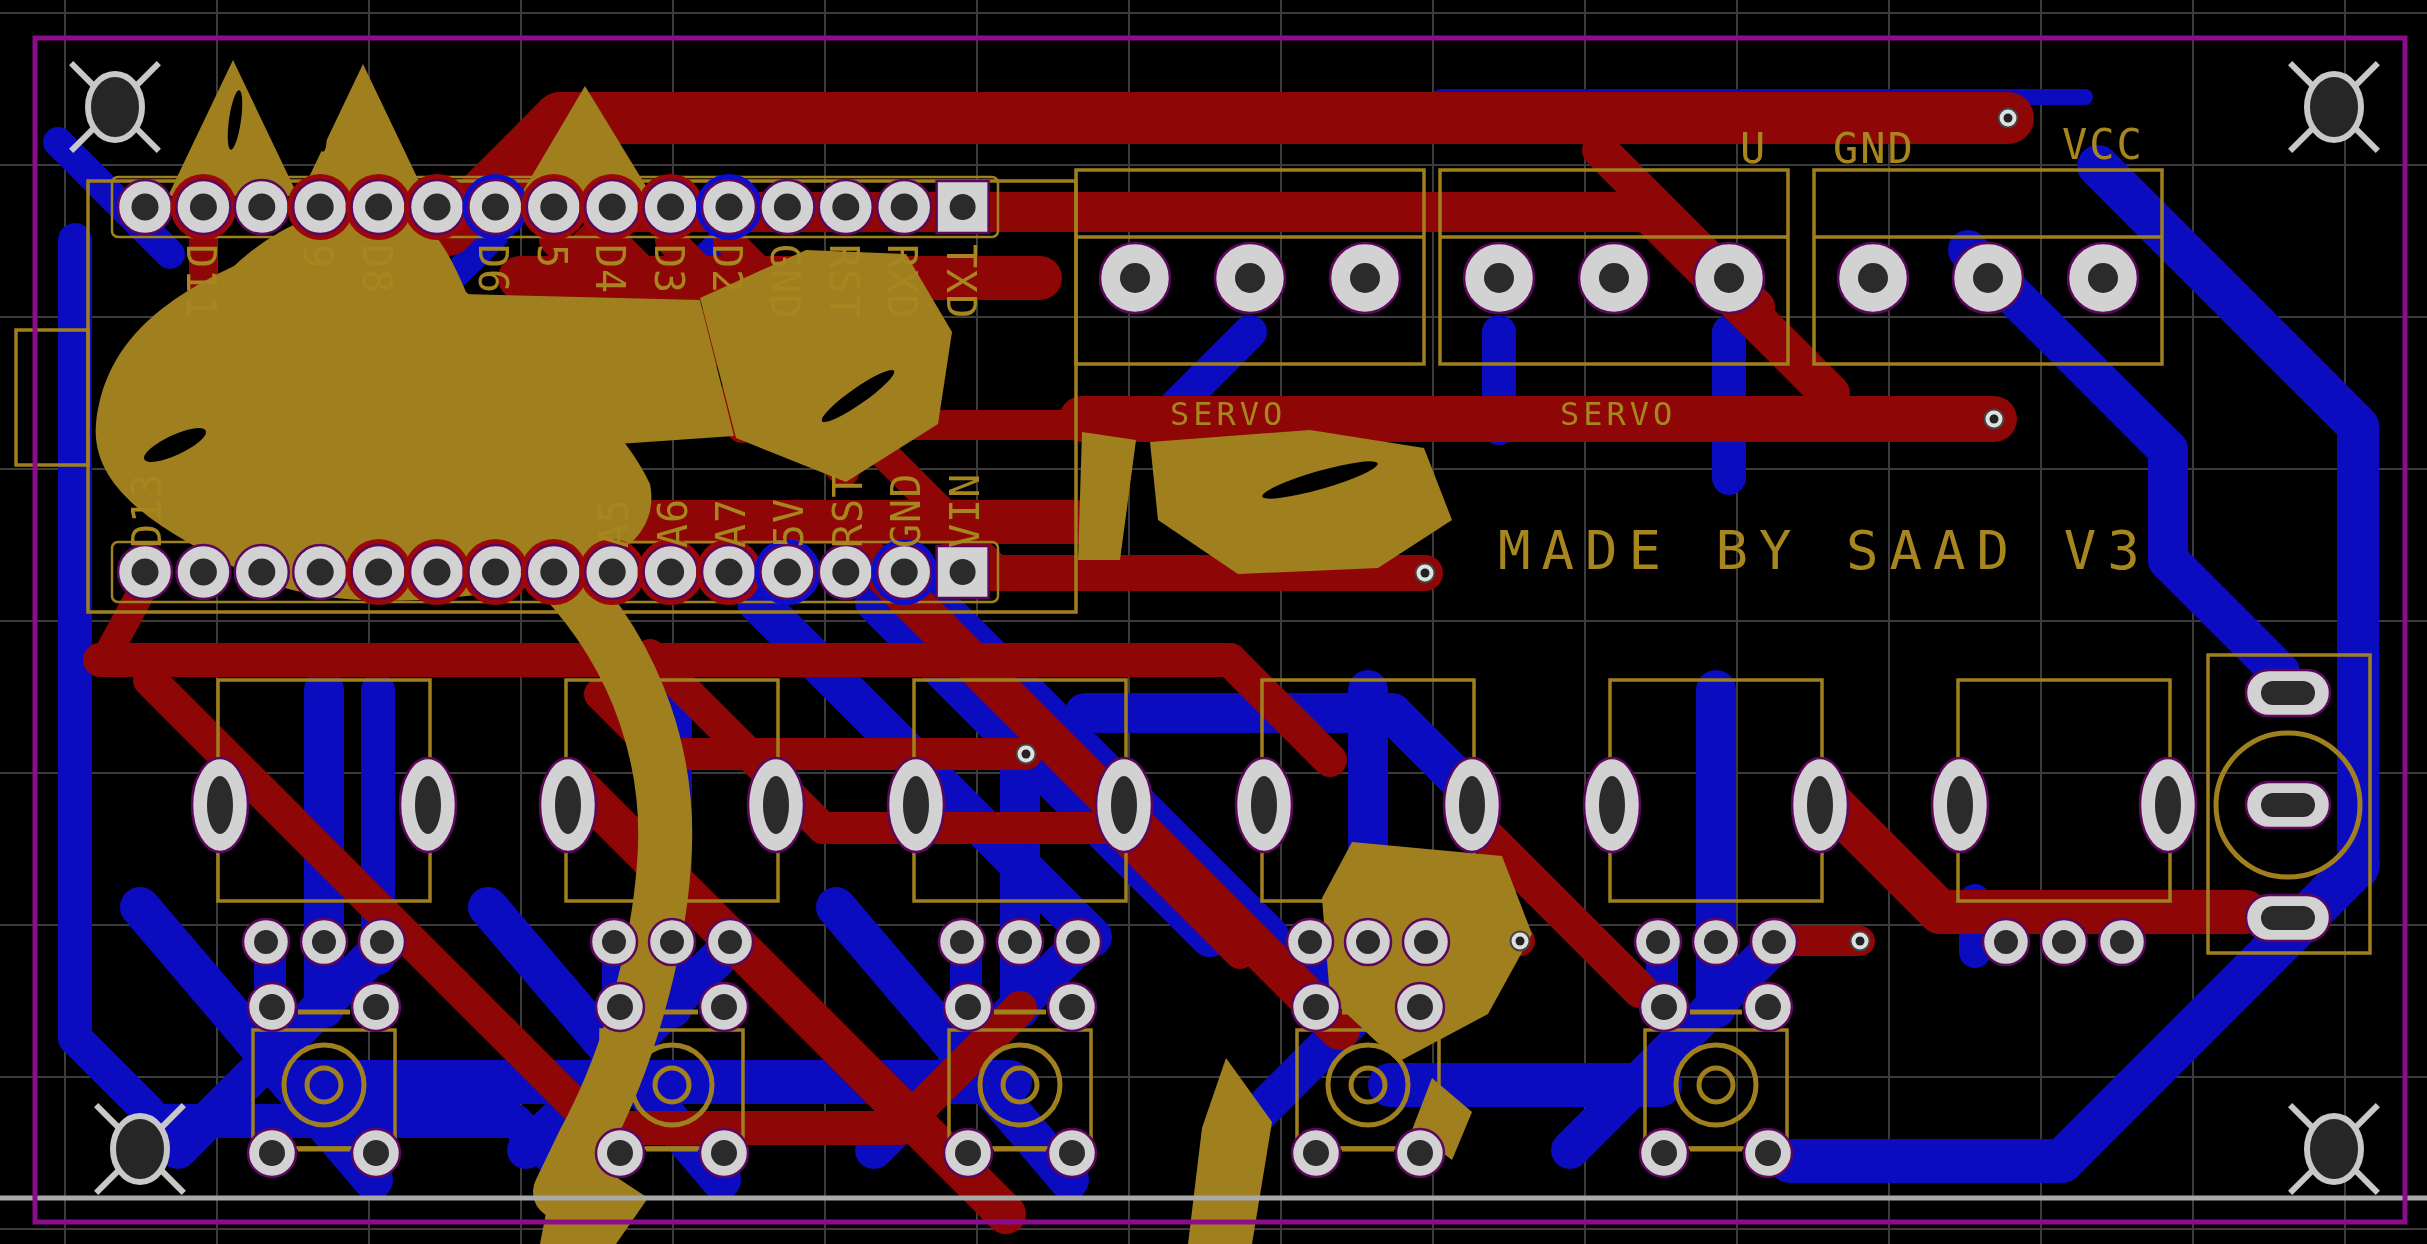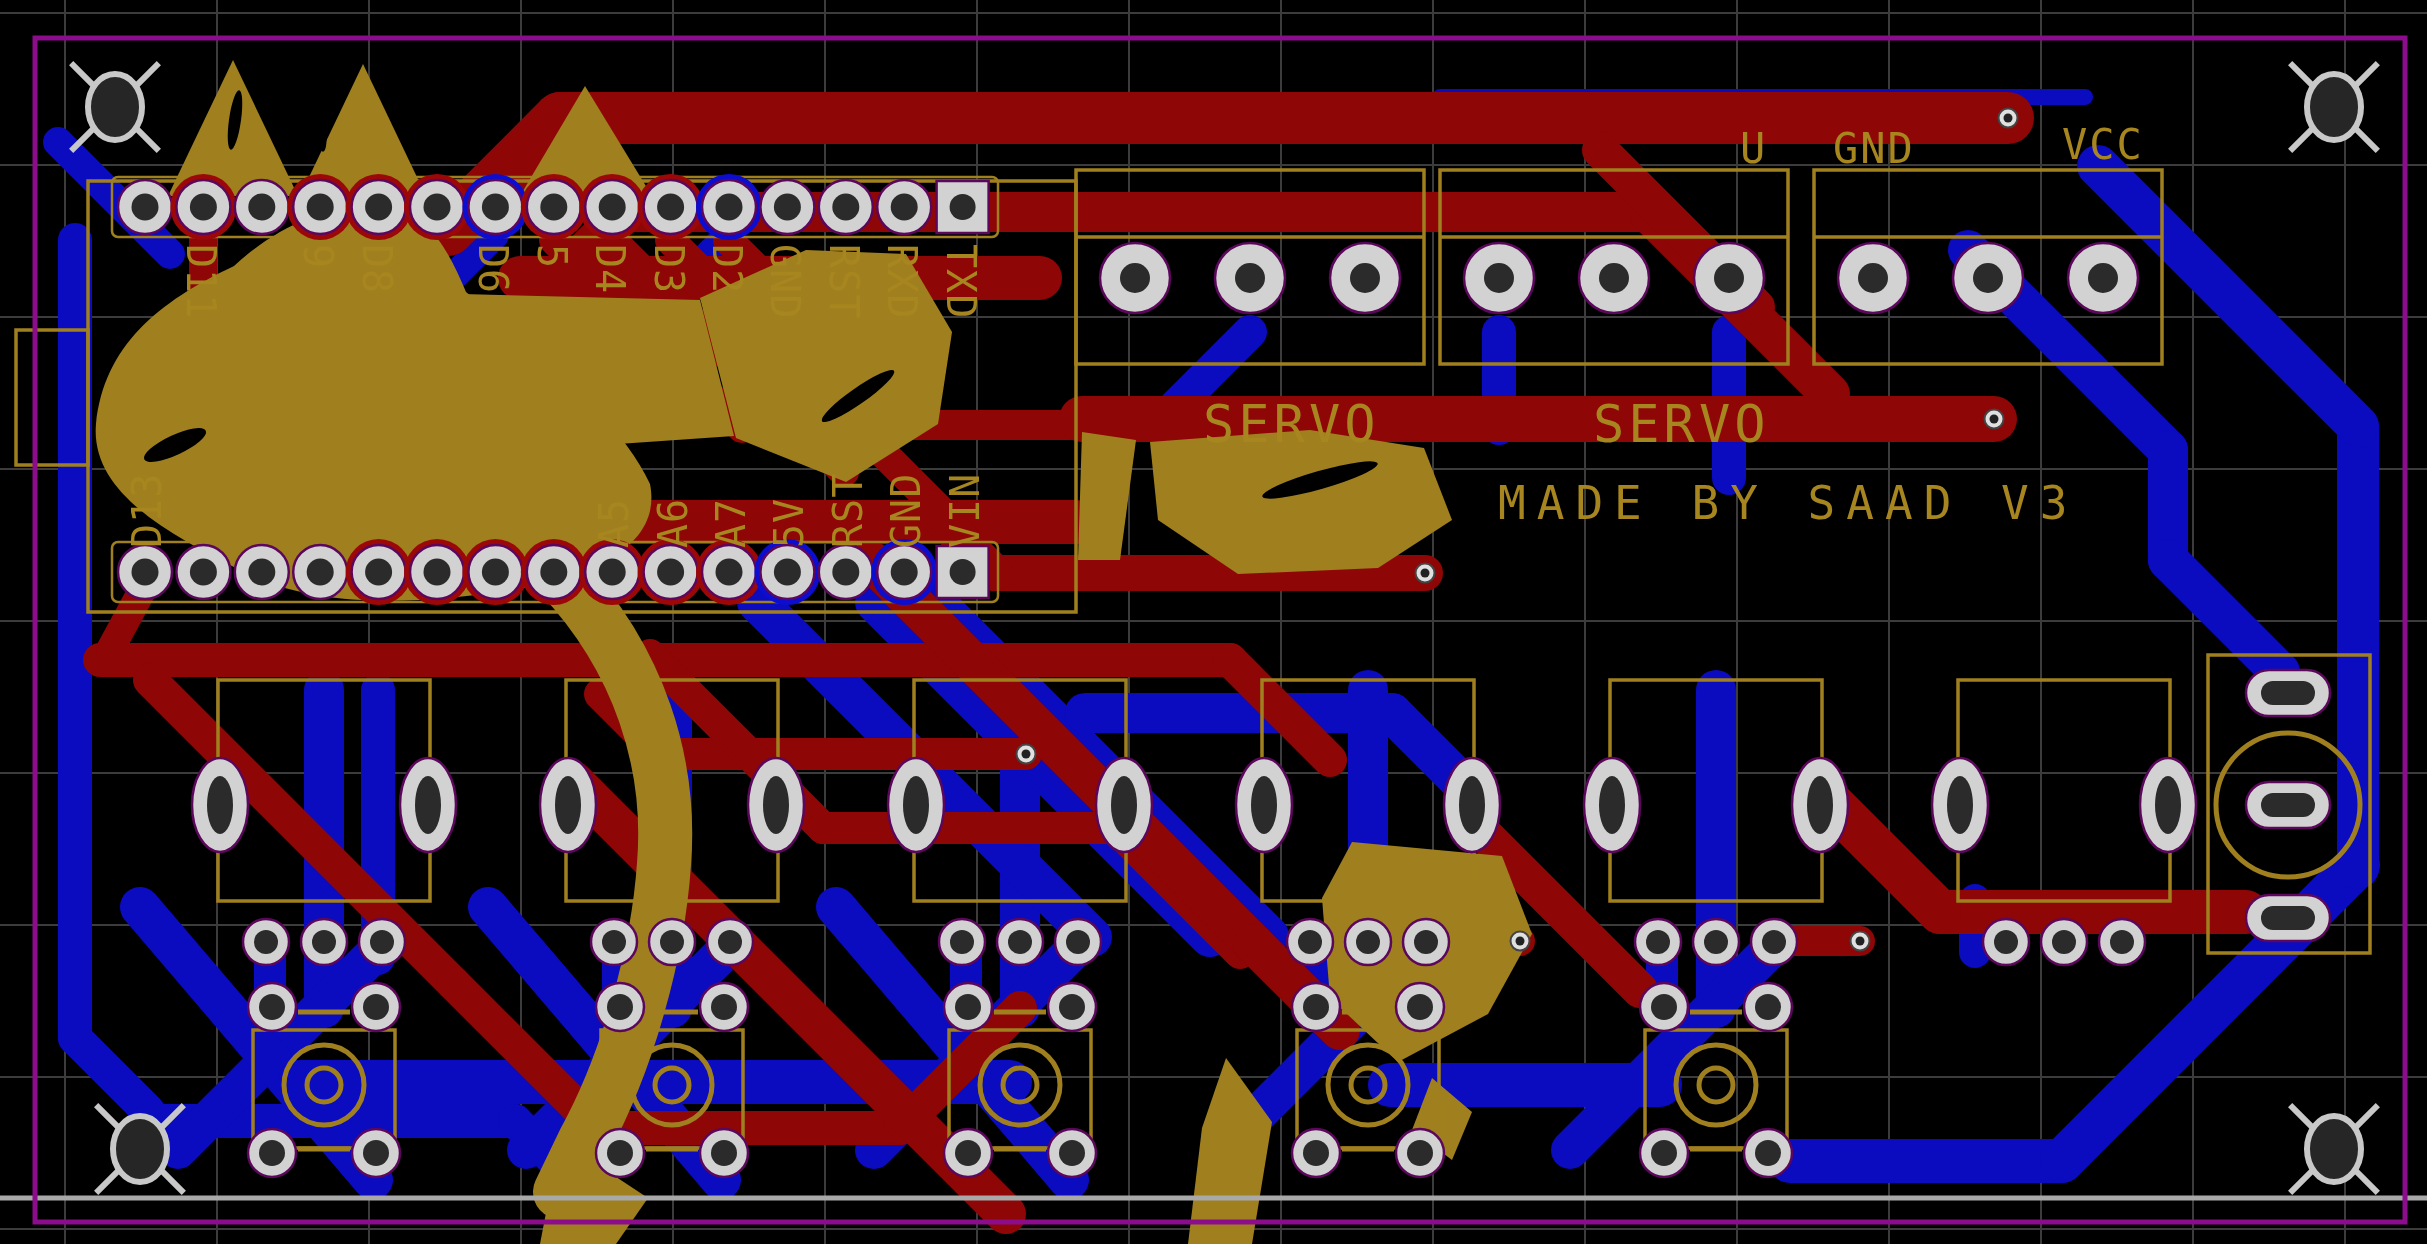--- a/index.html
+++ b/index.html
@@ -4,22 +4,22 @@
 <style>
   html,body{margin:0;padding:0;background:#000;}
   .stage{position:relative;width:2427px;height:1244px;background:#000;overflow:hidden;
          font-family:"DejaVu Sans Mono","Liberation Mono",monospace;}
   .stage svg{position:absolute;left:0;top:0;}
   .lbl{position:absolute;white-space:pre;line-height:1;}
   .pin-lbl{font-size:40px;letter-spacing:1px;transform-origin:0 0;}
   .pin-lbl.top{transform:rotate(90deg);}
   .pin-lbl.bot{transform:rotate(-90deg);}
   .pwr-lbl{font-size:42px;letter-spacing:2px;}
-  .servo-lbl{font-size:52px;letter-spacing:4px;margin-left:33px;}
-  .madeby-lbl{font-size:46px;letter-spacing:11px;}
+  .servo-lbl{font-size:32px;letter-spacing:4px;}
+  .madeby-lbl{font-size:54px;letter-spacing:11px;margin-top:44px;}
 </style>
 </head>
 <body>
 
 <div class="stage">
   <svg id="board-svg" width="2427" height="1244" viewBox="0 0 2427 1244">
       <line x1="65" y1="0" x2="65" y2="1244" stroke="#3c3c3c" stroke-width="2"></line>
       <line x1="217" y1="0" x2="217" y2="1244" stroke="#3c3c3c" stroke-width="2"></line>
       <line x1="369" y1="0" x2="369" y2="1244" stroke="#3c3c3c" stroke-width="2"></line>
       <line x1="521" y1="0" x2="521" y2="1244" stroke="#3c3c3c" stroke-width="2"></line>

